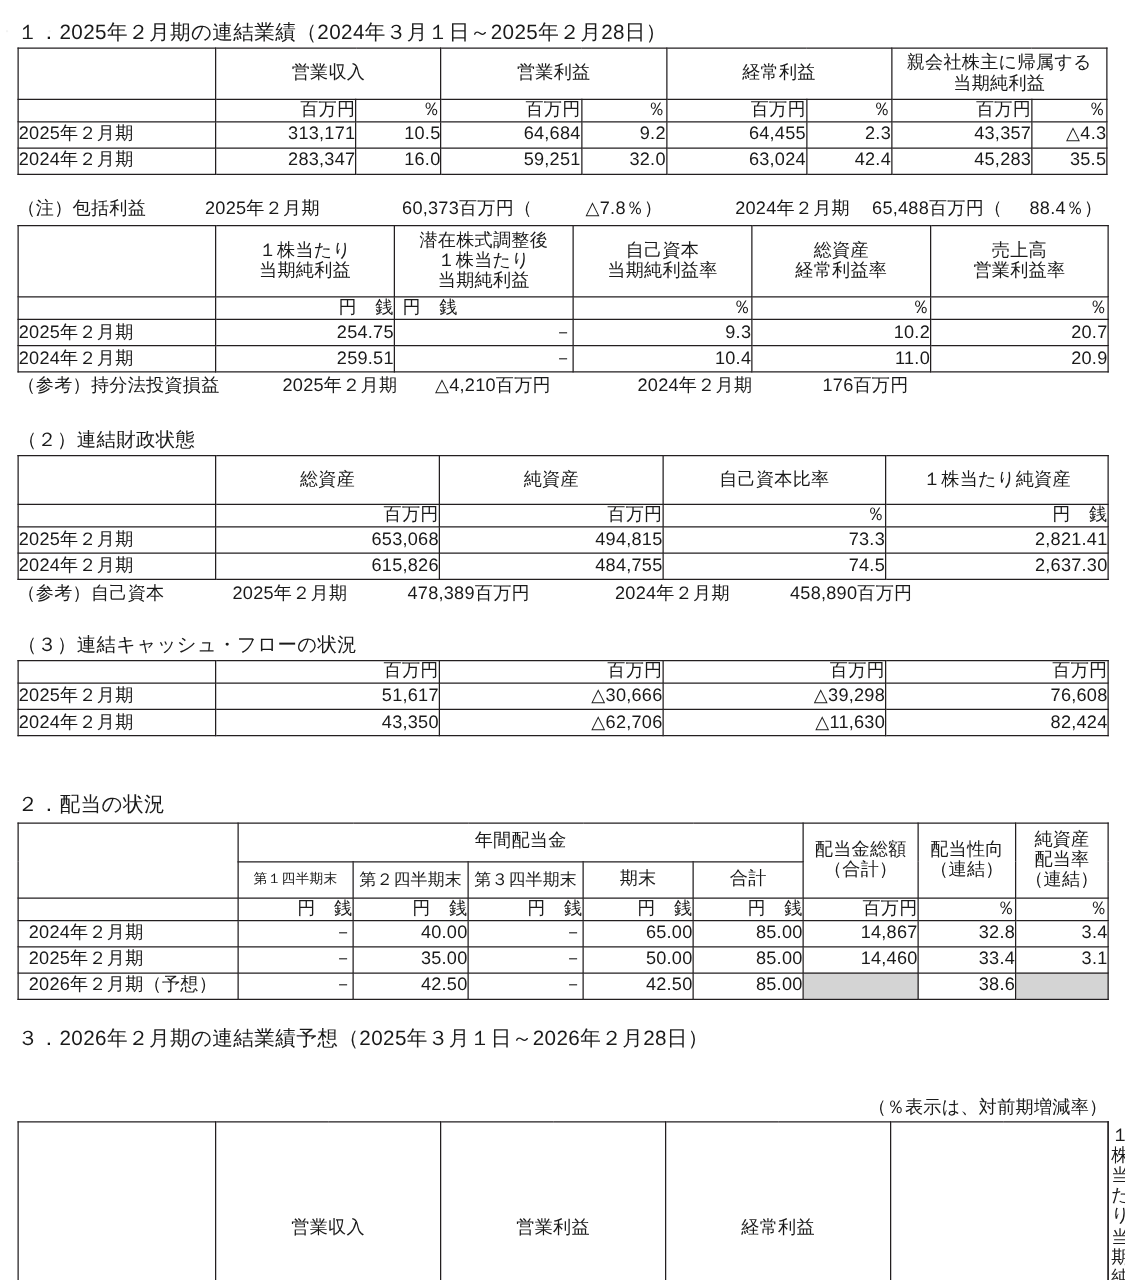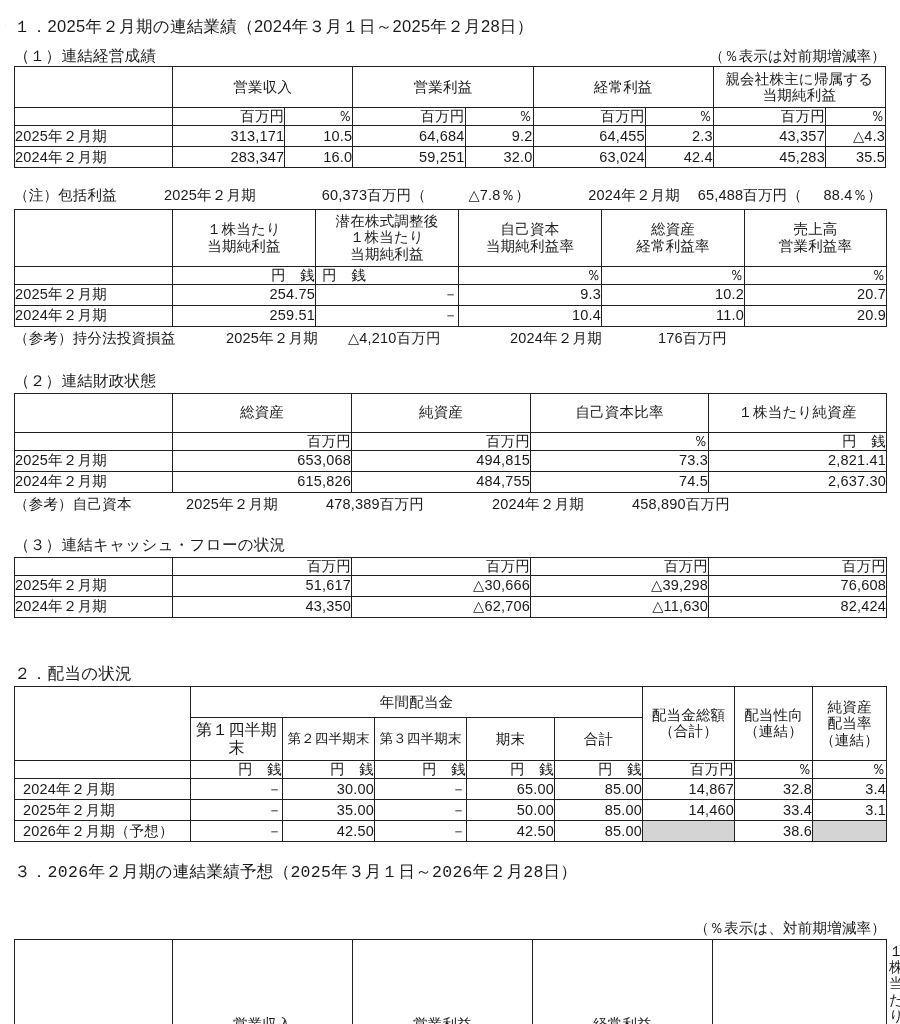--- a/index.html
+++ b/index.html
@@ -118,24 +118,20 @@
 </head>
 <body>
 
 <div class="page">
 
   <div class="top-artifact">・　・・・　　・・　・・　　　　　・・　　・・・・・・</div>
 
 
   <div class="sec-title" style="margin-top:18px;">１．2025年２月期の連結業績（2024年３月１日～2025年２月28日）</div>
 
-  <div class="title-row" style="margin-top:13px;">
-    <div class="sub-title">（１）連結経営成績</div>
-    <div class="note-right">（％表示は対前期増減率）</div>
-  </div>
 
   <table class="fin" style="margin-top:3px;">
     <colgroup>
       <col style="width:158px">
         <col style="width:112px">
         <col style="width:68px">
       <col style="width:112px">
         <col style="width:68px">
       <col style="width:112px">
         <col style="width:68px">
@@ -365,41 +361,41 @@
           <div>配当性向</div>
           <div>（連結）</div>
         </th>
         <th class="hd" rowspan="2">
           <div>純資産</div>
           <div>配当率</div>
           <div>（連結）</div>
         </th>
       </tr>
       <tr style="height:29px;">
-        <th class="hd" style="font-size:16px;">第１四半期末</th>
+        <th class="hd" style="font-size:11px;">第１四半期末</th>
         <th class="hd" style="font-size:13.5px;">第２四半期末</th>
         <th class="hd" style="font-size:13.5px;">第３四半期末</th>
         <th class="hd">期末</th>
         <th class="hd">合計</th>
       </tr>
       <tr class="unitrow">
         <td class="blank"></td>
         <td class="unit">円　銭</td>
         <td class="unit">円　銭</td>
         <td class="unit">円　銭</td>
         <td class="unit">円　銭</td>
         <td class="unit">円　銭</td>
         <td class="unit">百万円</td>
         <td class="unit">％</td>
         <td class="unit">％</td>
       </tr>
       <tr class="datarow">
         <td class="rowlab wide">2024年２月期</td>
         <td class="num">－</td>
-        <td class="num">30.00</td>
+        <td class="num">40.00</td>
         <td class="num">－</td>
         <td class="num">65.00</td>
         <td class="num">85.00</td>
         <td class="num">14,867</td>
         <td class="num">32.8</td>
         <td class="num">3.4</td>
       </tr>
       <tr class="datarow">
         <td class="rowlab wide">2025年２月期</td>
         <td class="num">－</td>
@@ -418,21 +414,21 @@
         <td class="num">－</td>
         <td class="num">42.50</td>
         <td class="num">85.00</td>
         <td class="num shaded"></td>
         <td class="num">38.6</td>
         <td class="num shaded"></td>
       </tr>
     </tbody>
   </table>
 
-  <div class="sec-title" style="margin-top:23px;font-family:Liberation Mono, monospace;">３．2026年２月期の連結業績予想（2025年３月１日～2026年２月28日）</div>
+  <div class="sec-title" style="margin-top:23px;">３．2026年２月期の連結業績予想（2025年３月１日～2026年２月28日）</div>
 
   <div class="note-right" style="margin-top:40px;">（％表示は、対前期増減率）</div>
 
   <table class="fin" style="margin-top:3px;">
     <colgroup>
       <col style="width:158px">
         <col style="width:90px">
         <col style="width:90px">
       <col style="width:90px">
         <col style="width:90px">

